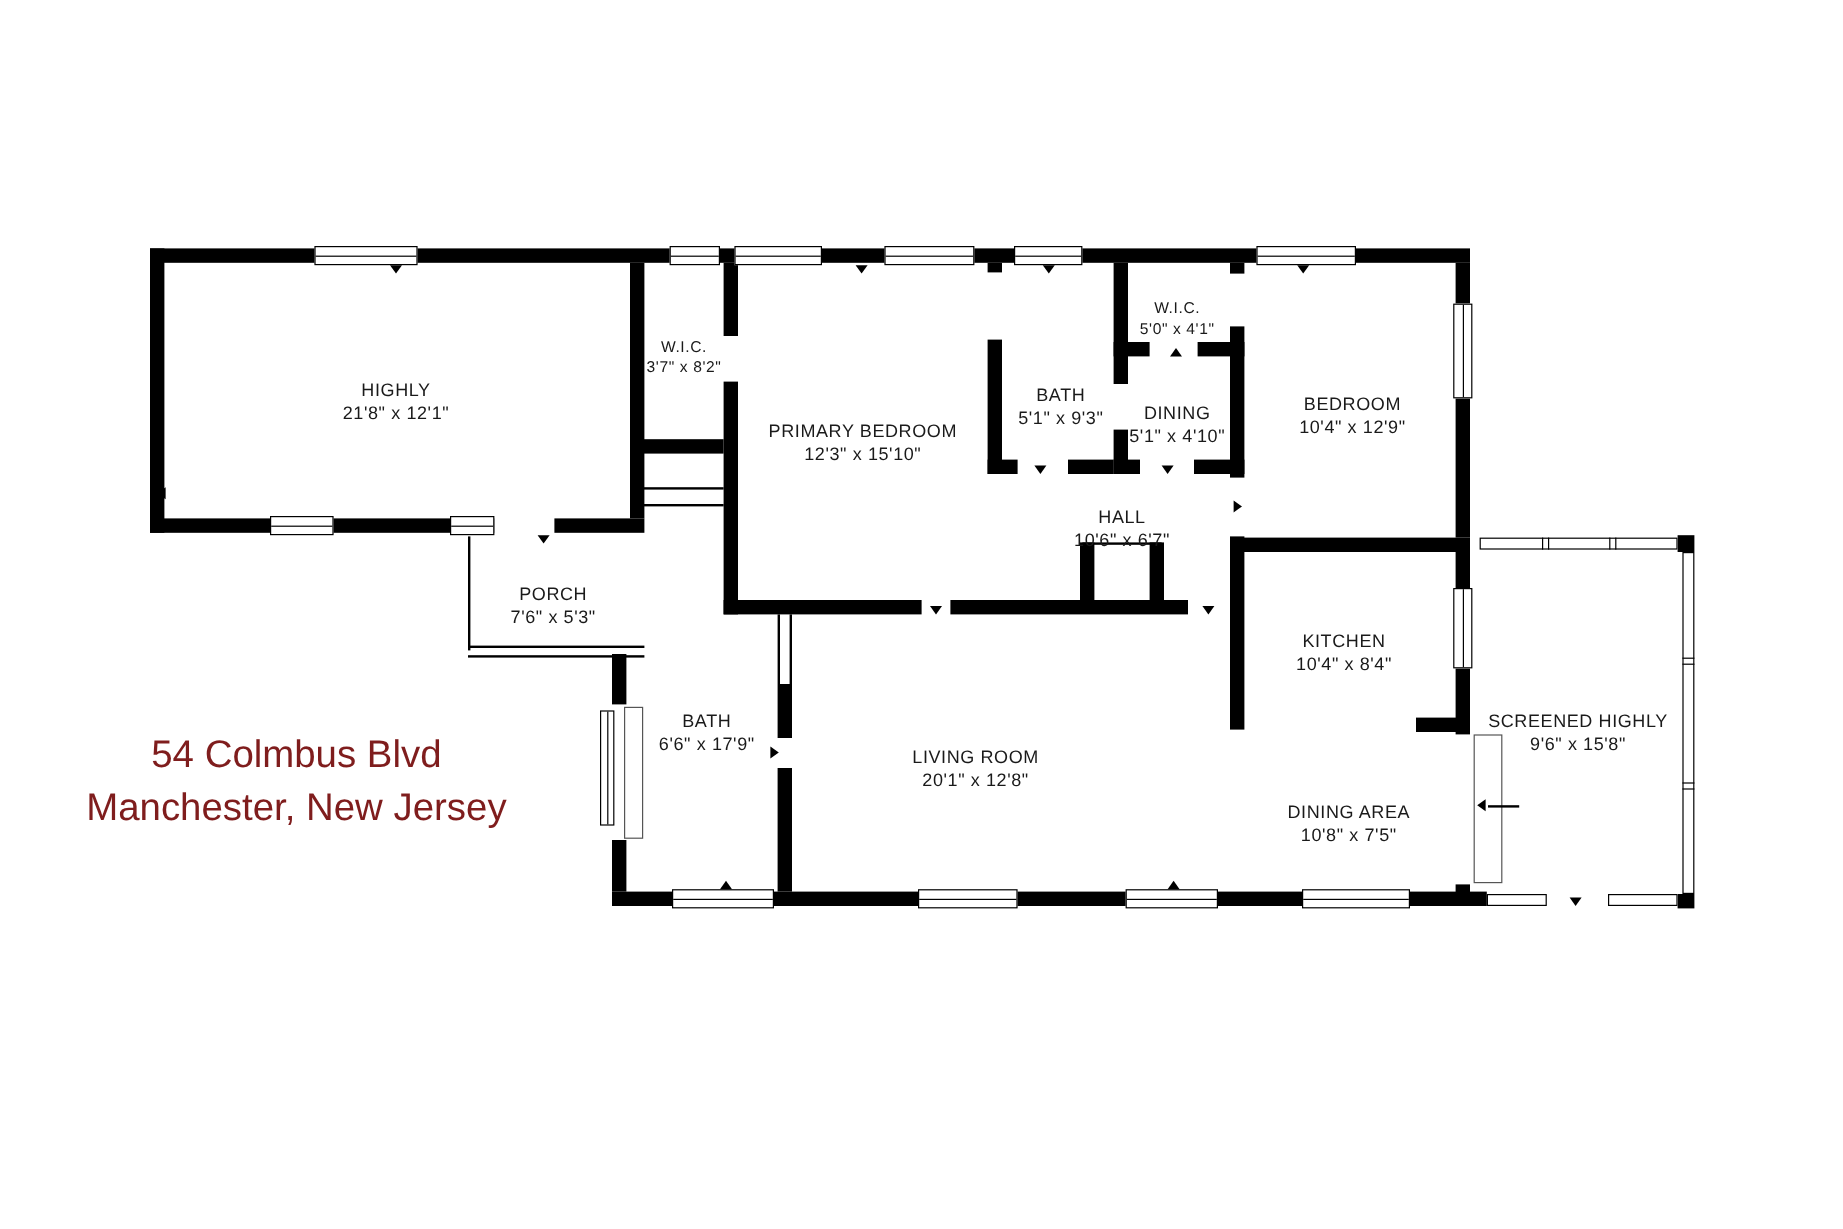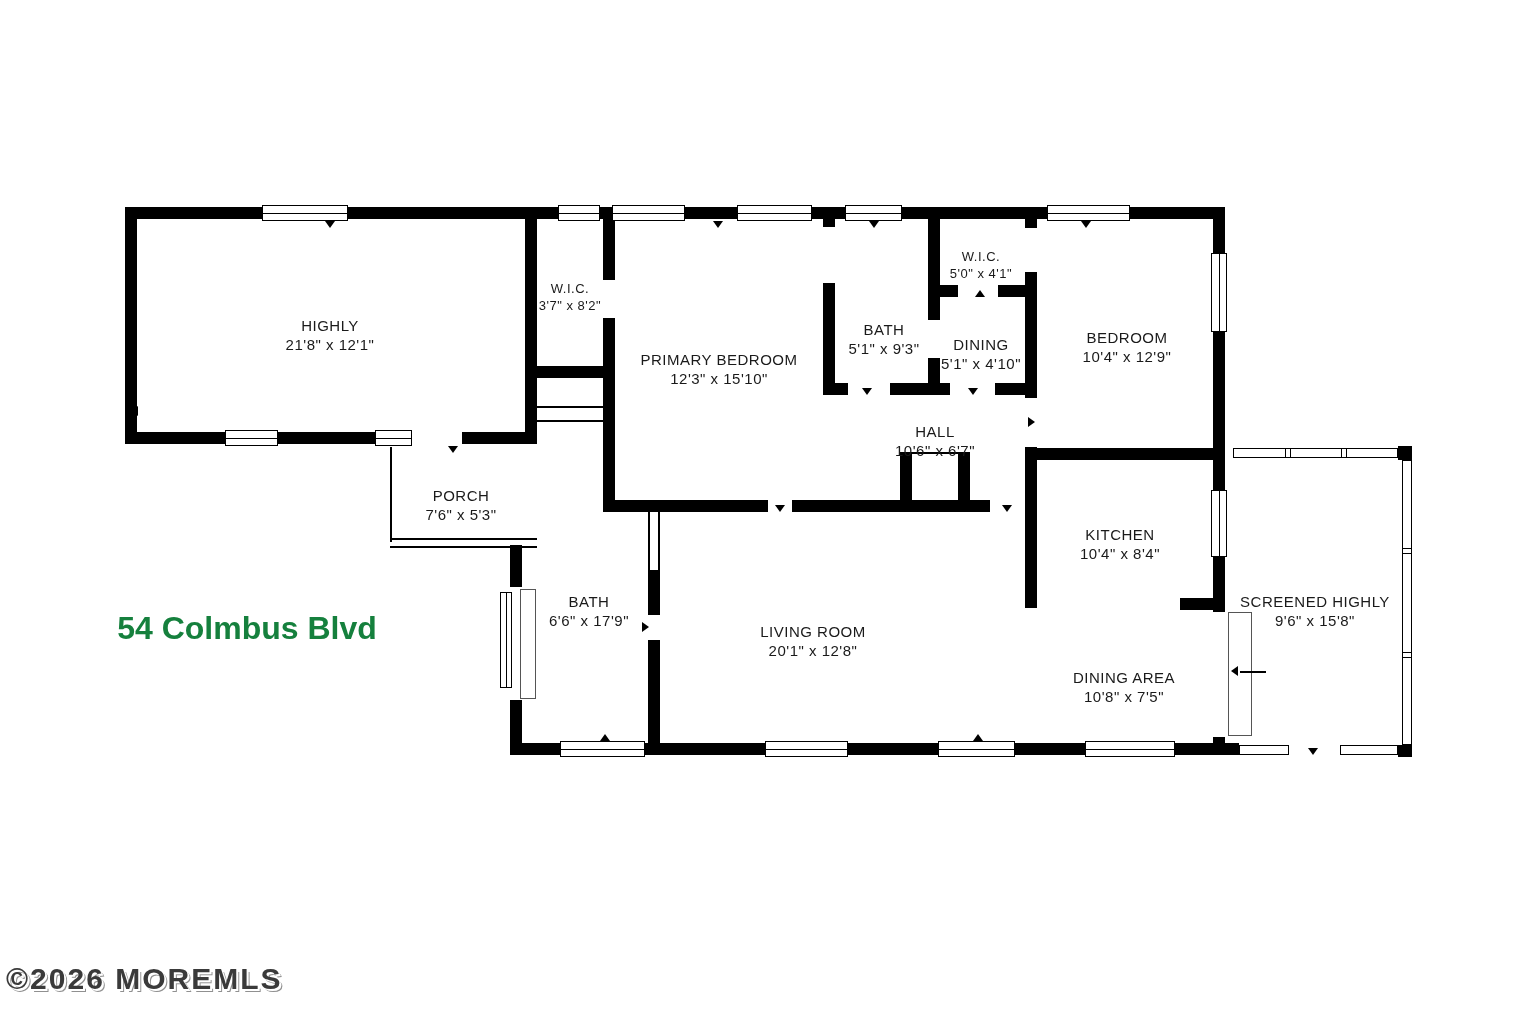--- a/index.html
+++ b/index.html
@@ -24,21 +24,21 @@
   .ar.l{border-right:7px solid #000;border-left:0;}
   .ar.r{border-left:7px solid #000;border-right:0;}
   
   .room{position:absolute;transform:translateX(-50%);text-align:center;color:#1a1a1a;
         font-size:15px;line-height:19px;letter-spacing:.5px;white-space:nowrap;}
   .room.sm{font-size:13px;line-height:17px;}
   .room .rn{}
   .room .rd{}
   
   .address{position:absolute;left:247px;top:606px;transform:translateX(-50%);
-           text-align:center;font-size:32px;line-height:44px;color:#15803d;white-space:nowrap;font-weight:bold;}
+           text-align:center;font-size:32px;line-height:44px;color:#7f1d1d;white-space:nowrap;}
   .totals{position:absolute;left:523px;top:922px;transform:translateX(-50%);
           text-align:center;font-size:33px;line-height:45px;color:#111;white-space:nowrap;}
   .wm{position:absolute;left:6px;top:962px;font-size:30px;font-weight:700;color:#3a3a3a;
       letter-spacing:2px;text-shadow:2px 2px 0 #fff,3px 3px 0 #909090;white-space:nowrap;}
   .disc{position:absolute;left:898px;top:980px;transform:translateX(-50%);font-size:13.5px;
         letter-spacing:1.6px;color:#ababab;white-space:nowrap;}
 </style>
 </head>
 <body>
 
@@ -197,19 +197,19 @@
     <div class="rn">LIVING ROOM</div>
     <div class="rd">20'1" x 12'8"</div>
   </div>
   <div class="room" style="left:1124px;top:668px">
     <div class="rn">DINING AREA</div>
     <div class="rd">10'8" x 7'5"</div>
   </div>
 
   <div class="address">
     <div>54 Colmbus Blvd</div>
-  </div>
-
-
-  <div class="wm">©2026 MOREMLS</div>
+    <div>Manchester, New Jersey</div>
+  </div>
+
+
 
 
 </div>
 
 </body></html>

